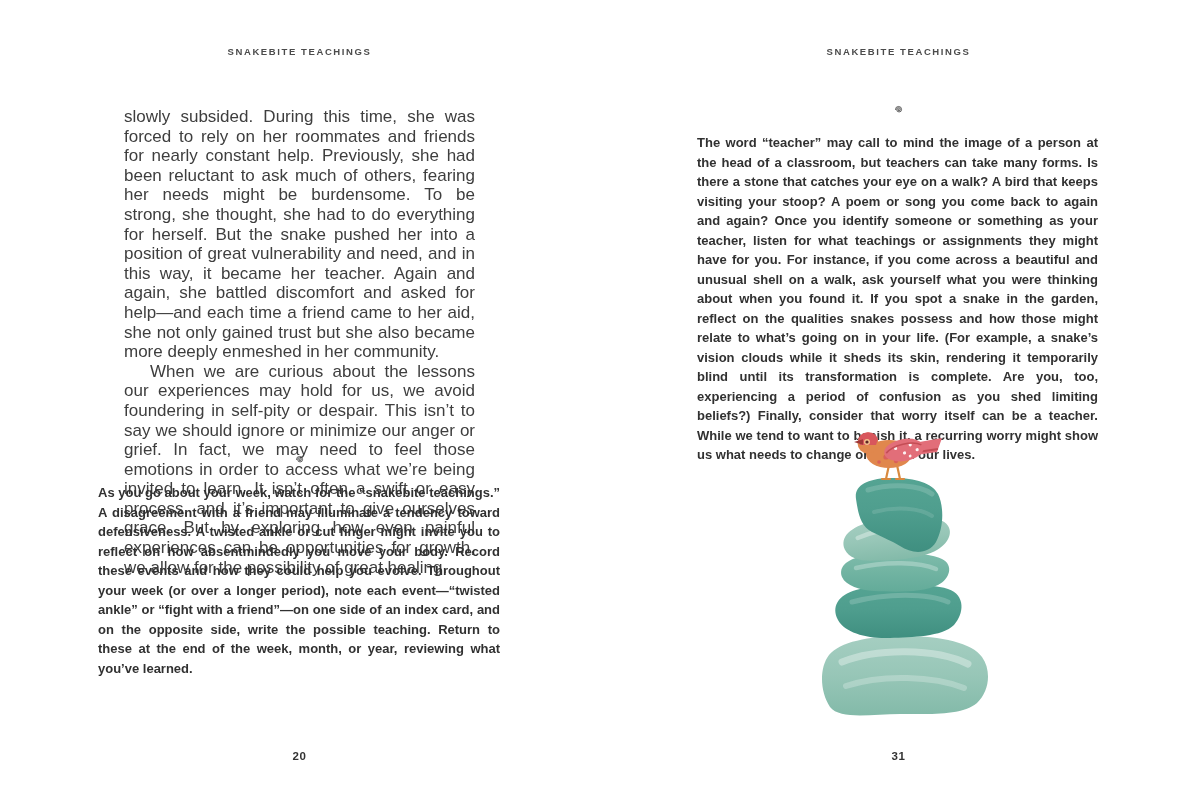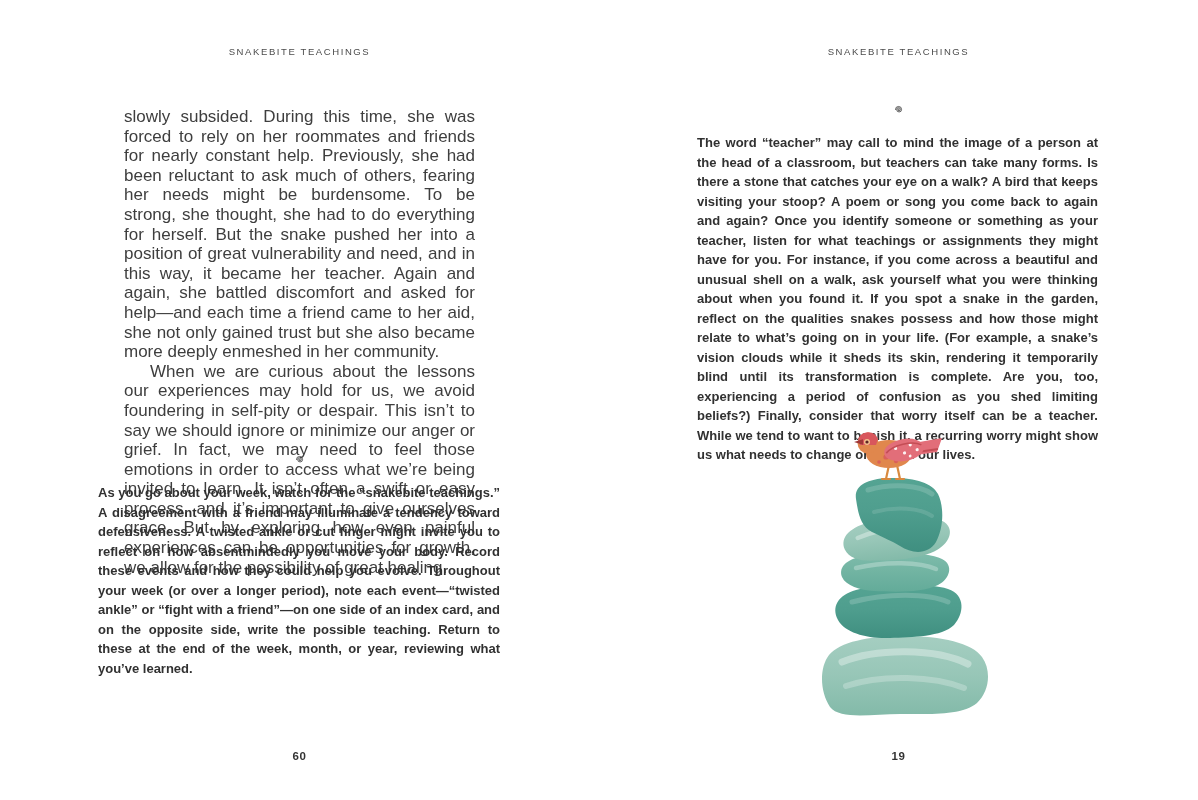--- a/index.html
+++ b/index.html
@@ -15,21 +15,21 @@
   .page { position: absolute; top: 0; width: 599px; height: 800px; }
   .page-left  { left: 0; }
   .page-right { left: 599px; }
 
   .running-head {
     position: absolute;
     top: 46px; left: 0; width: 100%;
     text-align: center;
     font-size: 9.5px;
     letter-spacing: 1.6px;
-    font-weight: 400;
+    font-weight: 700;
     color: #4b4b4b;
   }
 
   .body-text {
     color: #3e3e3e;
     font-size: 17px;
     line-height: 19.6px;
     text-align: justify;
   }
   .body-text p + p { text-indent: 26px; }
@@ -97,21 +97,21 @@
     <div class="ornament lp-ornament">
       <span>
         <svg viewBox="0 0 16 16" width="13" height="13" aria-hidden="true">
           <path d="M8.75 8 a0.75 0.75 0 1 0 -1.5 0 a1.5 1.5 0 1 0 3 0 a2.25 2.25 0 1 0 -4.5 0 a3 3 0 1 0 6 0 a3.75 3.75 0 1 0 -7.5 0" fill="none" stroke="#4a4a4a" stroke-width="1.1" stroke-linecap="round"></path>
         </svg>
       </span>
     </div>
 
     <div class="lp-exercise bold-text">As you go about your week, watch for the “snakebite teachings.” A disagreement with a friend may illuminate a tendency toward defensiveness. A twisted ankle or cut finger might invite you to reflect on how absentmindedly you move your body. Record these events and how they could help you evolve. Throughout your week (or over a longer period), note each event—“twisted ankle” or “fight with a friend”—on one side of an index card, and on the opposite side, write the possible teaching. Return to these at the end of the week, month, or year, reviewing what you’ve learned.</div>
 
-    <div class="page-number">60</div>
+    <div class="page-number">20</div>
   </div>
 
   <div class="page page-right">
     <div class="running-head">SNAKEBITE TEACHINGS</div>
 
     <div class="ornament rp-ornament">
       <span>
         <svg viewBox="0 0 16 16" width="13" height="13" aria-hidden="true">
           <path d="M8.75 8 a0.75 0.75 0 1 0 -1.5 0 a1.5 1.5 0 1 0 3 0 a2.25 2.25 0 1 0 -4.5 0 a3 3 0 1 0 6 0 a3.75 3.75 0 1 0 -7.5 0" fill="none" stroke="#4a4a4a" stroke-width="1.1" stroke-linecap="round"></path>
         </svg>
@@ -192,16 +192,16 @@
             <circle cx="88" cy="29" r="1.6" fill="#ffffff" opacity="0.9"></circle>
             <circle cx="95" cy="22" r="1.6" fill="#ffffff" opacity="0.9"></circle>
             <circle cx="101" cy="28" r="1.6" fill="#ffffff" opacity="0.9"></circle>
             <circle cx="93" cy="33" r="1.4" fill="#ffffff" opacity="0.9"></circle>
             <path d="M70 26 C78 19 98 18 106 24" stroke="#c44d55" stroke-width="1.6" fill="none"></path>
           </g>
         </g>
       </svg>
     </div>
 
-    <div class="page-number">19</div>
+    <div class="page-number">31</div>
   </div>
 
 </div>
 
 </body></html>

